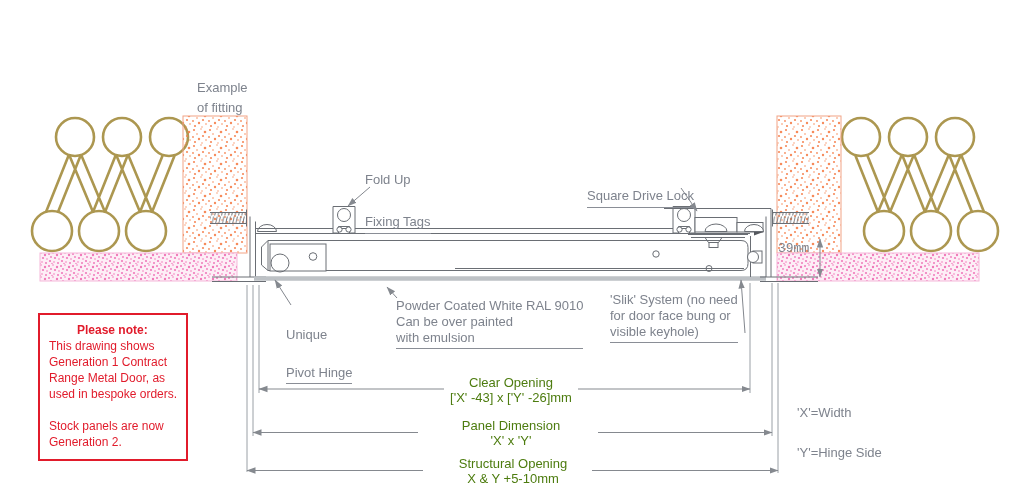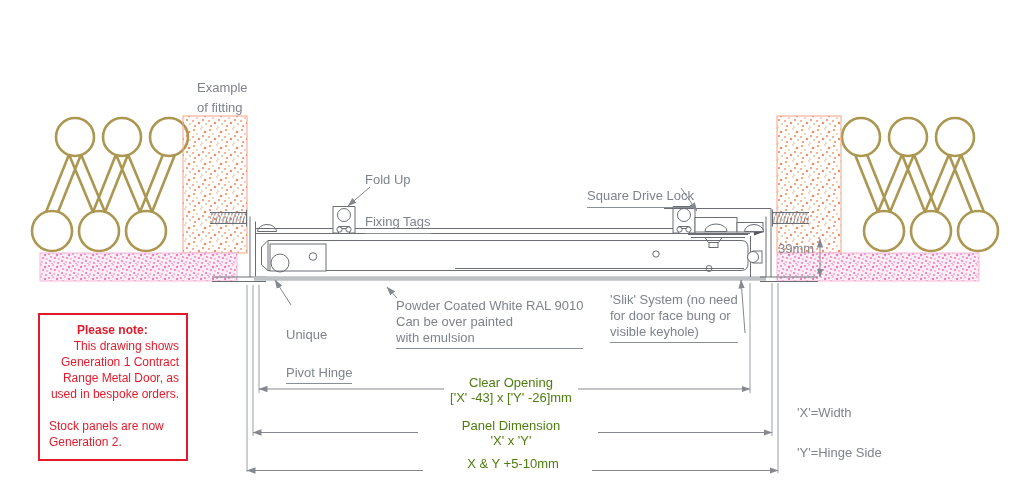--- a/index.html
+++ b/index.html
@@ -11,21 +11,21 @@
   .ul{display:inline-block;border-bottom:1.4px solid #8a8e96;padding-bottom:1px;}
   .ulblock{border-bottom:1.4px solid #8a8e96;padding-bottom:2px;}
   .tight{line-height:16px;}
   .dimlbl{position:absolute;text-align:center;color:#4d7c0f;font-size:13px;}
   .dimlbl .t{line-height:15px;}
   .dimlbl .f{line-height:15px;}
   .notebox{position:absolute;left:38px;top:313px;width:150px;box-sizing:border-box;
            border:2px solid #e11b2b;color:#e11b2b;padding:7px 7px 9px 9px;
            font-size:12px;line-height:16px;background:#fff;}
   .notebox .hd{font-weight:bold;margin-left:28px;}
-  .notebox .p{white-space:pre-line;text-align:right;}
+  .notebox .p{white-space:pre-line;}
   .notebox .p2{white-space:pre-line;margin-top:16px;}
 </style>
 </head>
 <body>
 
 <div class="stage">
 
   <svg width="1024" height="493" viewBox="0 0 1024 493">
     <defs>
       <pattern id="spkO" width="16" height="16" patternUnits="userSpaceOnUse">
@@ -174,21 +174,21 @@
 
   <div class="lbl" style="left:365px;top:148px;line-height:21px;">
     <div>Fold Up</div>
     <span class="ul">Fixing Tags</span>
   </div>
 
   <div class="lbl" style="left:587px;top:166px;">
     <span class="ul">Square Drive Lock</span>
   </div>
 
-  <div class="lbl" style="left:778px;top:239px;width:22px;text-align:right;">39mm</div>
+  <div class="lbl" style="left:778px;top:239px;width:22px;text-align:right;font-family:Liberation Mono, monospace;">39mm</div>
 
   <div class="lbl" style="left:286px;top:306px;line-height:19px;">
     <div>Unique</div>
     <span class="ul">Pivot Hinge</span>
   </div>
 
   <div class="lbl tight ulblock" style="left:396px;top:298px;">Powder Coated White RAL 9010
 Can be over painted
 with emulsion</div>
 
@@ -200,20 +200,21 @@
     <div class="t">Clear Opening</div>
     <div class="f">['X' -43] x ['Y' -26]mm</div>
   </div>
 
   <div class="dimlbl" style="left:380px;top:418px;width:262px;">
     <div class="t">Panel Dimension</div>
     <div class="f">'X' x 'Y'</div>
   </div>
 
   <div class="dimlbl" style="left:382px;top:456px;width:262px;">
+    <div class="t">Structural Opening</div>
     <div class="f">X &amp; Y +5-10mm</div>
   </div>
 
   <div class="lbl" style="left:797px;top:383px;">
     <div>'X'=Width</div>
     <div>'Y'=Hinge Side</div>
   </div>
 
   <div class="notebox">
     <div class="hd">Please note:</div>

